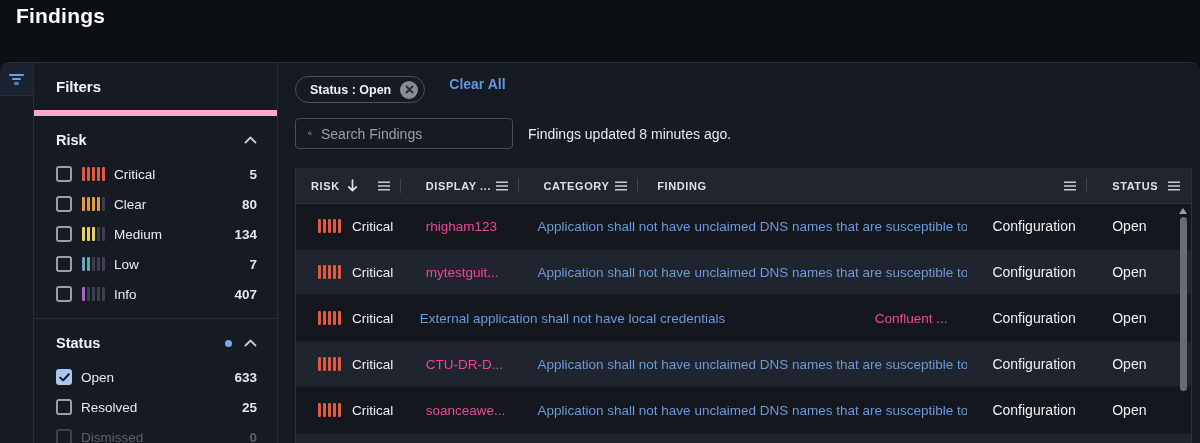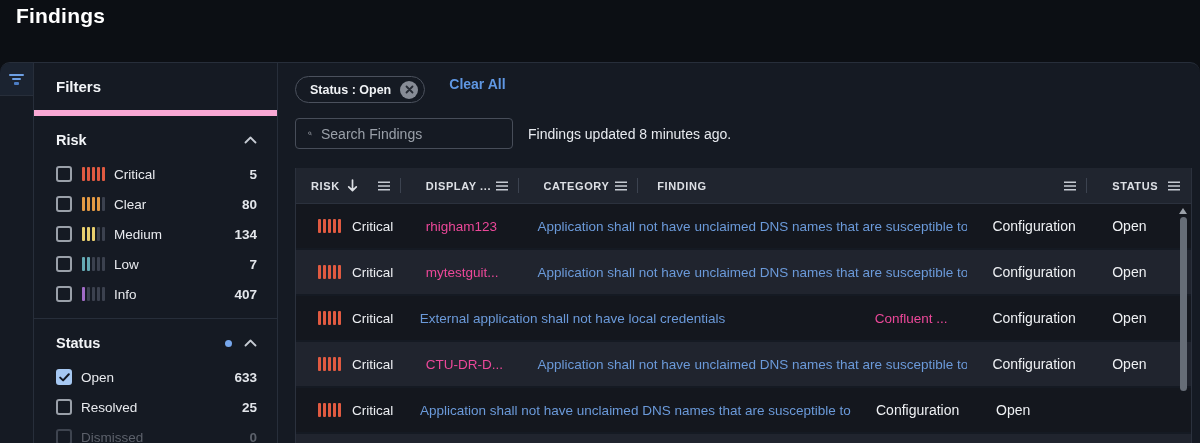--- a/index.html
+++ b/index.html
@@ -419,20 +419,23 @@
             <div class="td c-risk">
               <div class="sev-bars">
                 <span class="bar" style="background: rgb(224, 90, 65);"></span>
                 <span class="bar" style="background: rgb(224, 90, 65);"></span>
                 <span class="bar" style="background: rgb(224, 90, 65);"></span>
                 <span class="bar" style="background: rgb(224, 90, 65);"></span>
                 <span class="bar" style="background: rgb(224, 90, 65);"></span>
               </div>
               <span class="risk-label">Critical</span>
             </div>
+            <div class="td c-display">
+              <span class="display-name">soanceawe...</span>
+            </div>
             <div class="td c-finding">
               <a class="finding-link">Application shall not have unclaimed DNS names that are susceptible to t...</a>
             </div>
             <div class="td c-category">
               <span class="cell-text">Configuration</span>
             </div>
             <div class="td c-status">
               <span class="cell-text">Open</span>
             </div>
           </div>

